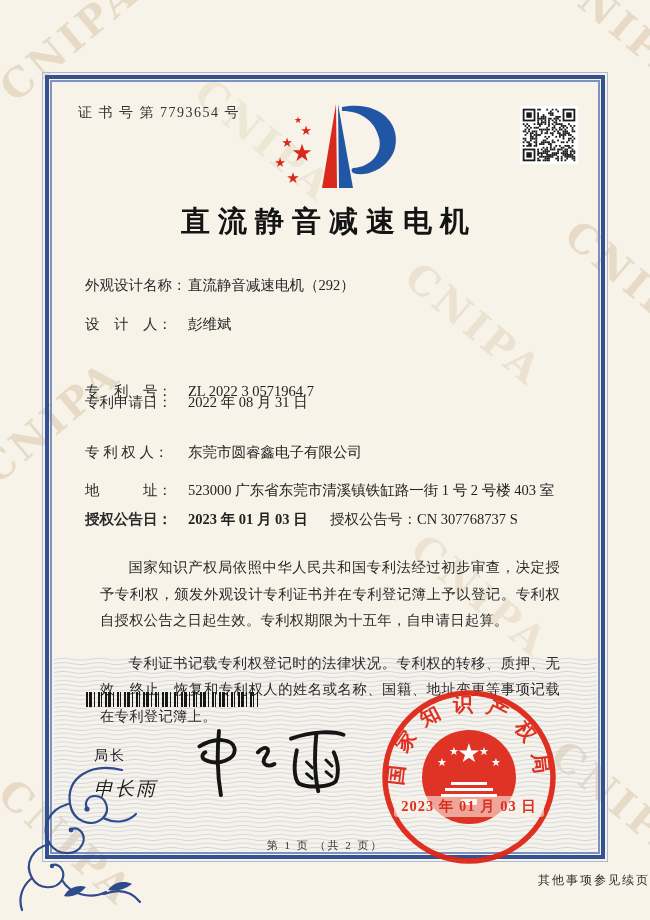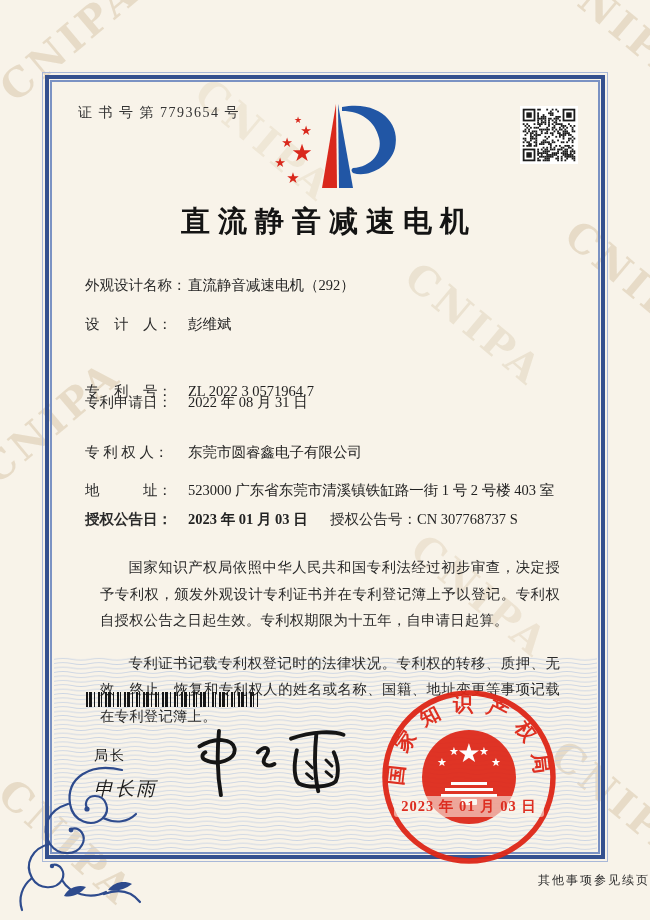--- a/index.html
+++ b/index.html
@@ -518,20 +518,21 @@
         <rect x="71" y="94" width="36" height="3"></rect>
         <rect x="65" y="100" width="48" height="3"></rect>
         <rect x="61" y="106" width="56" height="3"></rect>
         <rect x="81" y="111" width="16" height="6" rx="1"></rect>
       </g>
     </g>
     <rect x="14" y="108" width="150" height="21" rx="3" fill="#f8f4ea" opacity="0.6"></rect>
     <text x="89" y="123" text-anchor="middle" font-size="14.5" font-weight="bold" fill="#dc2417" letter-spacing="1" font-family="'Liberation Serif','DejaVu Serif',serif">2023 年 01 月 03 日</text>
   </svg>
 
+  <div class="pageno">第 1 页 （共 2 页）</div>
   <div class="footer-note">其他事项参见续页</div>
 
   <svg class="ornament" width="142" height="156" viewBox="0 0 142 156" aria-hidden="true">
     <g stroke="#2e4b8d" fill="none" stroke-width="2.2" stroke-linecap="round">
       <path d="M118 10 C86 2 62 18 66 44 C69 62 88 68 99 58 C107 50 102 36 91 36 C84 36 80 42 83 48"></path>
       <path d="M64 44 C44 50 36 68 46 84 C54 96 72 96 78 85 C83 76 76 66 67 69"></path>
       <path d="M46 84 C28 88 20 104 28 118 C35 130 52 130 58 120 C62 112 56 103 48 105"></path>
       <path d="M58 120 C66 134 86 140 102 132"></path>
       <path d="M100 134 C116 128 128 132 136 142"></path>
       <path d="M28 118 C18 126 14 138 18 150"></path>

